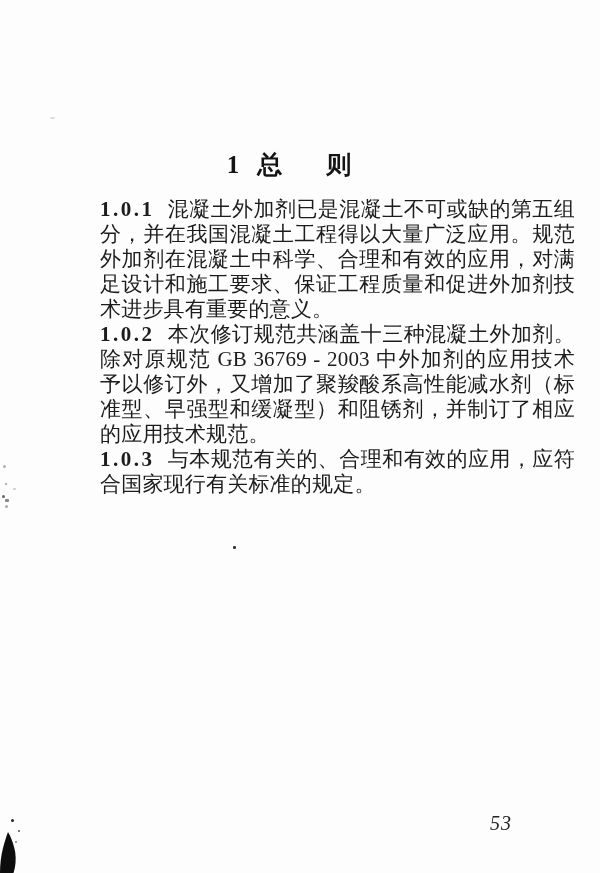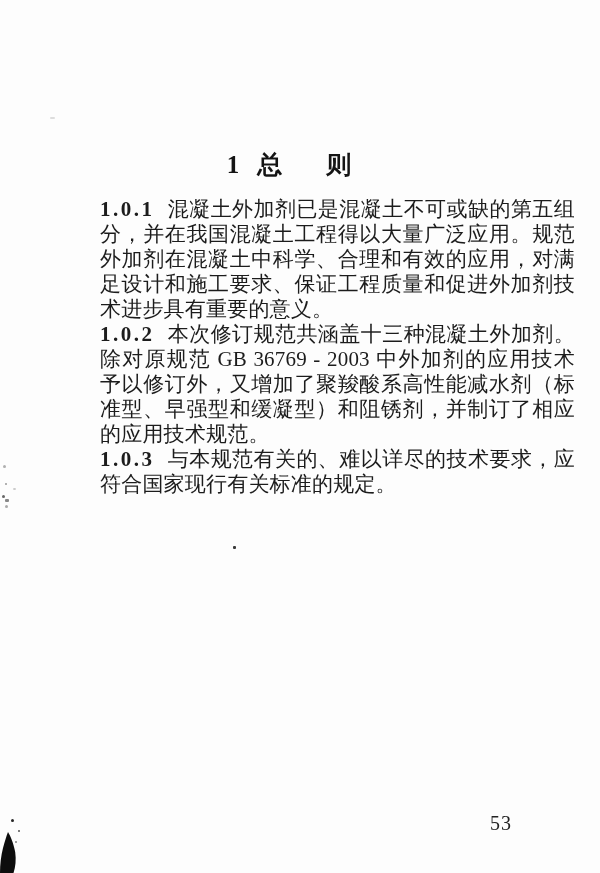--- a/index.html
+++ b/index.html
@@ -57,20 +57,21 @@
     letter-spacing: 2.5px;
     margin-right: 13px;
     white-space: nowrap;
   }
   
   .page-number {
     position: absolute;
     left: 490px;
     top: 812px;
     font-size: 20px;
+    font-style: italic;
     color: #222;
     letter-spacing: 1px;
   }
   
   .ink-blob {
     position: absolute;
     left: 0;
     top: 828px;
     width: 20px;
     height: 45px;
@@ -95,21 +96,21 @@
 
 <div class="page">
 
   <div class="chapter-title">
     <span class="t-num">1</span><span class="t-word1">总</span><span class="t-word2">则</span>
   </div>
 
   <div class="body-block">
     <p><span class="sec-num">1.0.1</span><span>混凝土外加剂已是混凝土不可或缺的第五组分，并在我国混凝土工程得以大量广泛应用。规范外加剂在混凝土中科学、合理和有效的应用，对满足设计和施工要求、保证工程质量和促进外加剂技术进步具有重要的意义。</span></p>
     <p><span class="sec-num">1.0.2</span><span>本次修订规范共涵盖十三种混凝土外加剂。除对原规范 GB 36769 - 2003 中外加剂的应用技术予以修订外，又增加了聚羧酸系高性能减水剂（标准型、早强型和缓凝型）和阻锈剂，并制订了相应的应用技术规范。</span></p>
-    <p><span class="sec-num">1.0.3</span><span>与本规范有关的、难以详尽的技术要求，应符合国家现行有关标准的规定。</span></p>
+    <p><span class="sec-num">1.0.3</span><span>与本规范有关的、合理和有效的应用，应符合国家现行有关标准的规定。</span></p>
   </div>
 
   <div class="page-number">53</div>
 
   <svg class="ink-blob" viewBox="0 0 20 45" xmlns="http://www.w3.org/2000/svg">
     <path d="M8,4 C10.5,8 13.5,15 15.2,24 C16.3,32 15.5,39 13.5,45 L0,45 C0,36 1,28 3,20 C5,13 6.3,8 8,4 Z" fill="#0d0d0d"></path>
     <circle cx="16" cy="14" r="0.8" fill="#2a2a2a"></circle>
   </svg>
   <div class="speck s1"></div>
   <div class="speck s2"></div>

